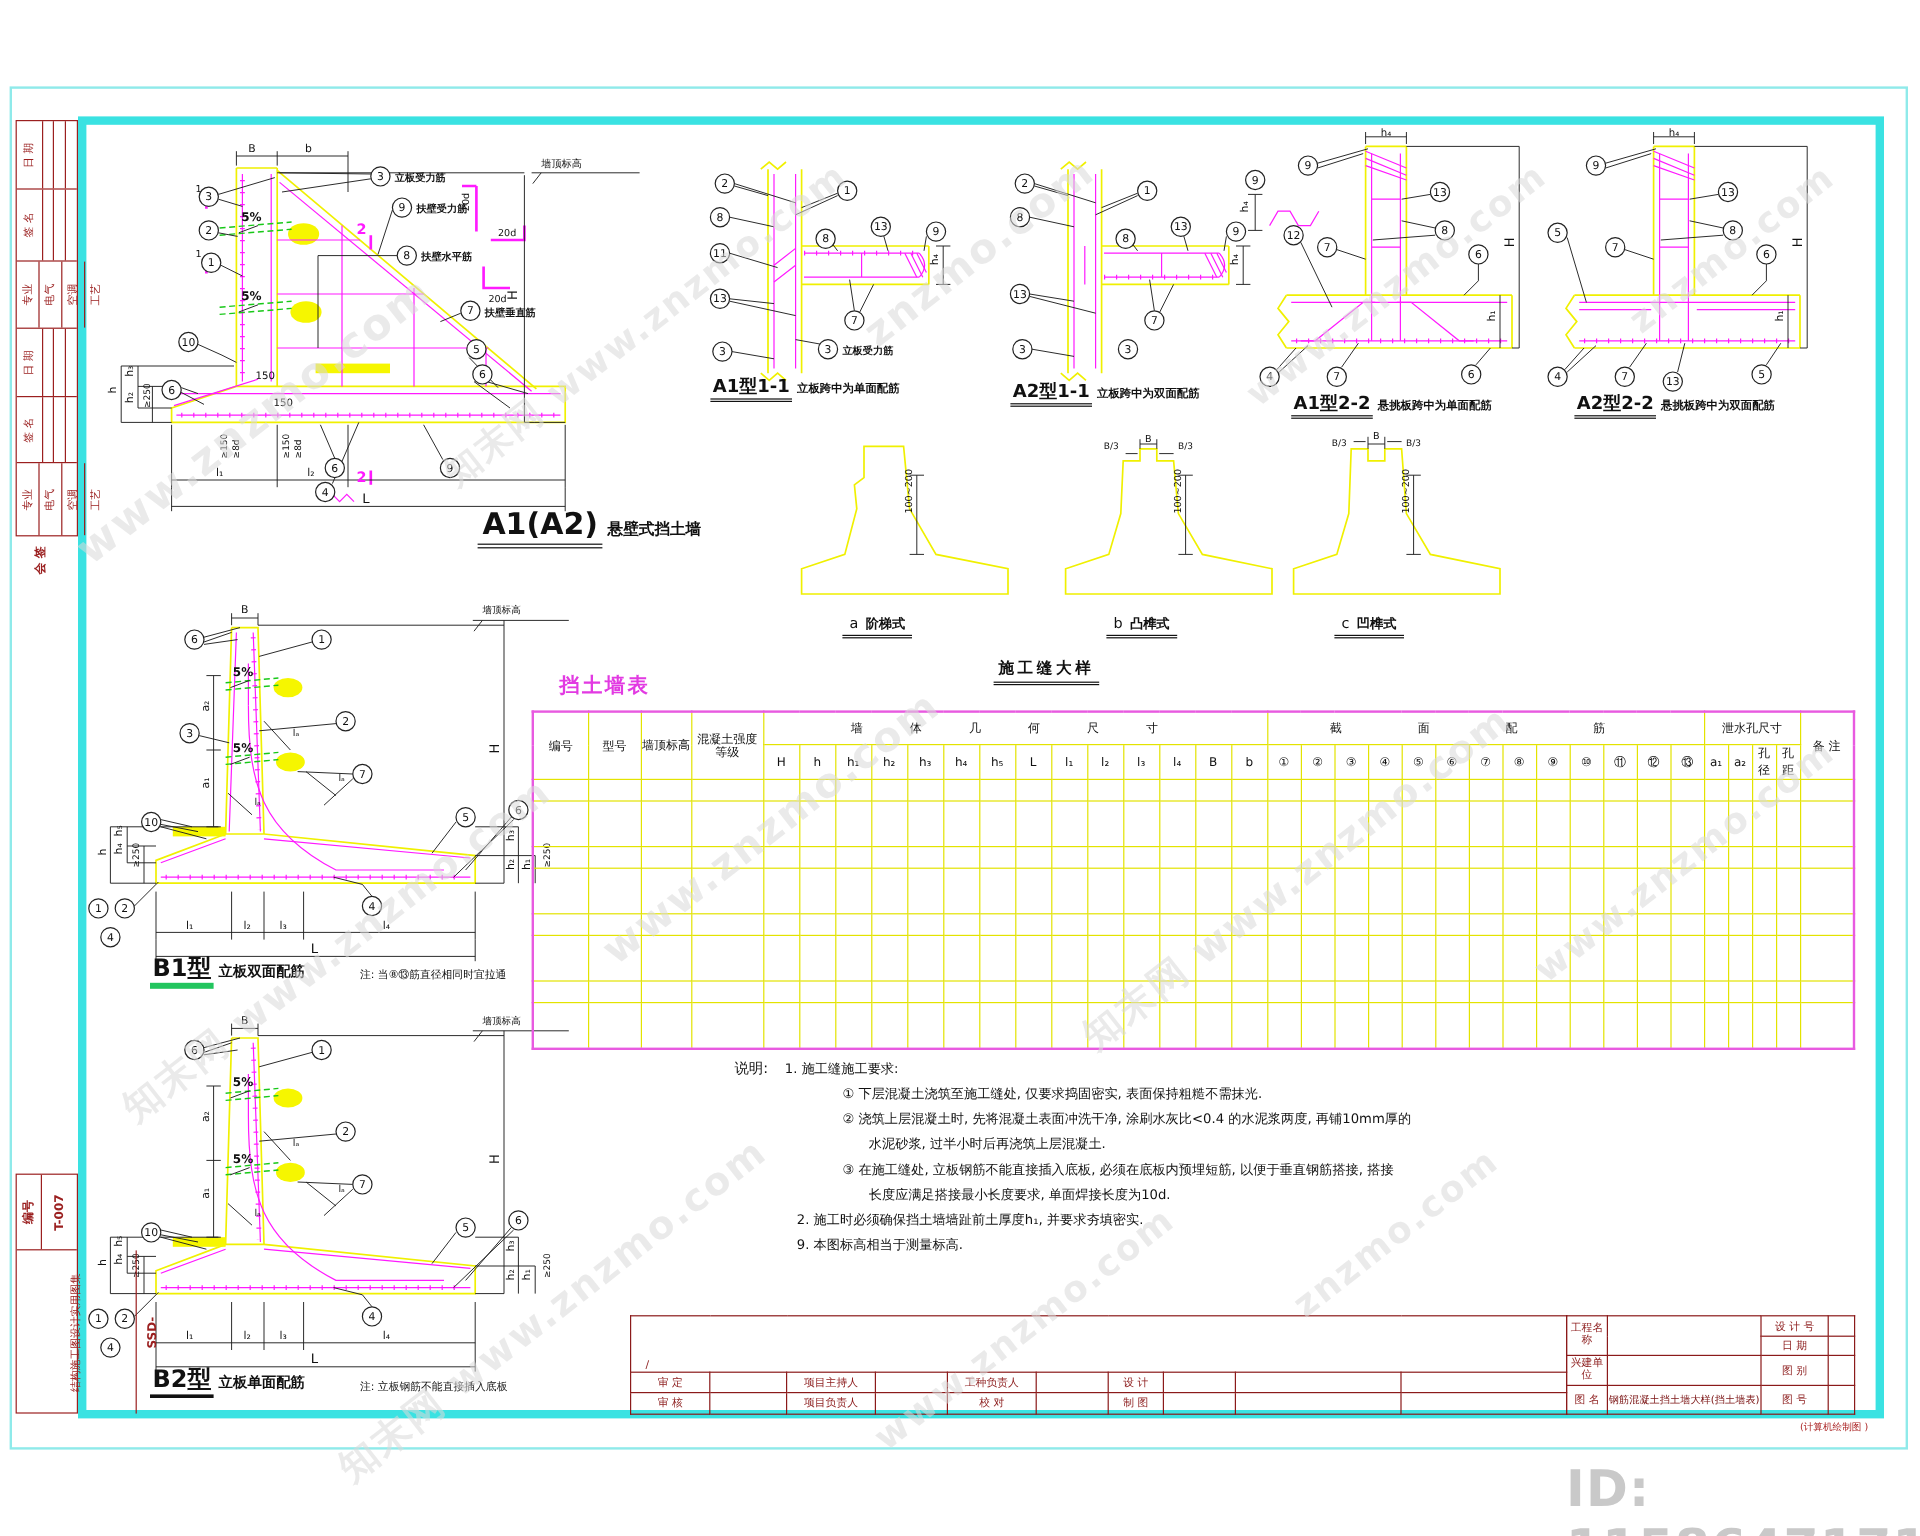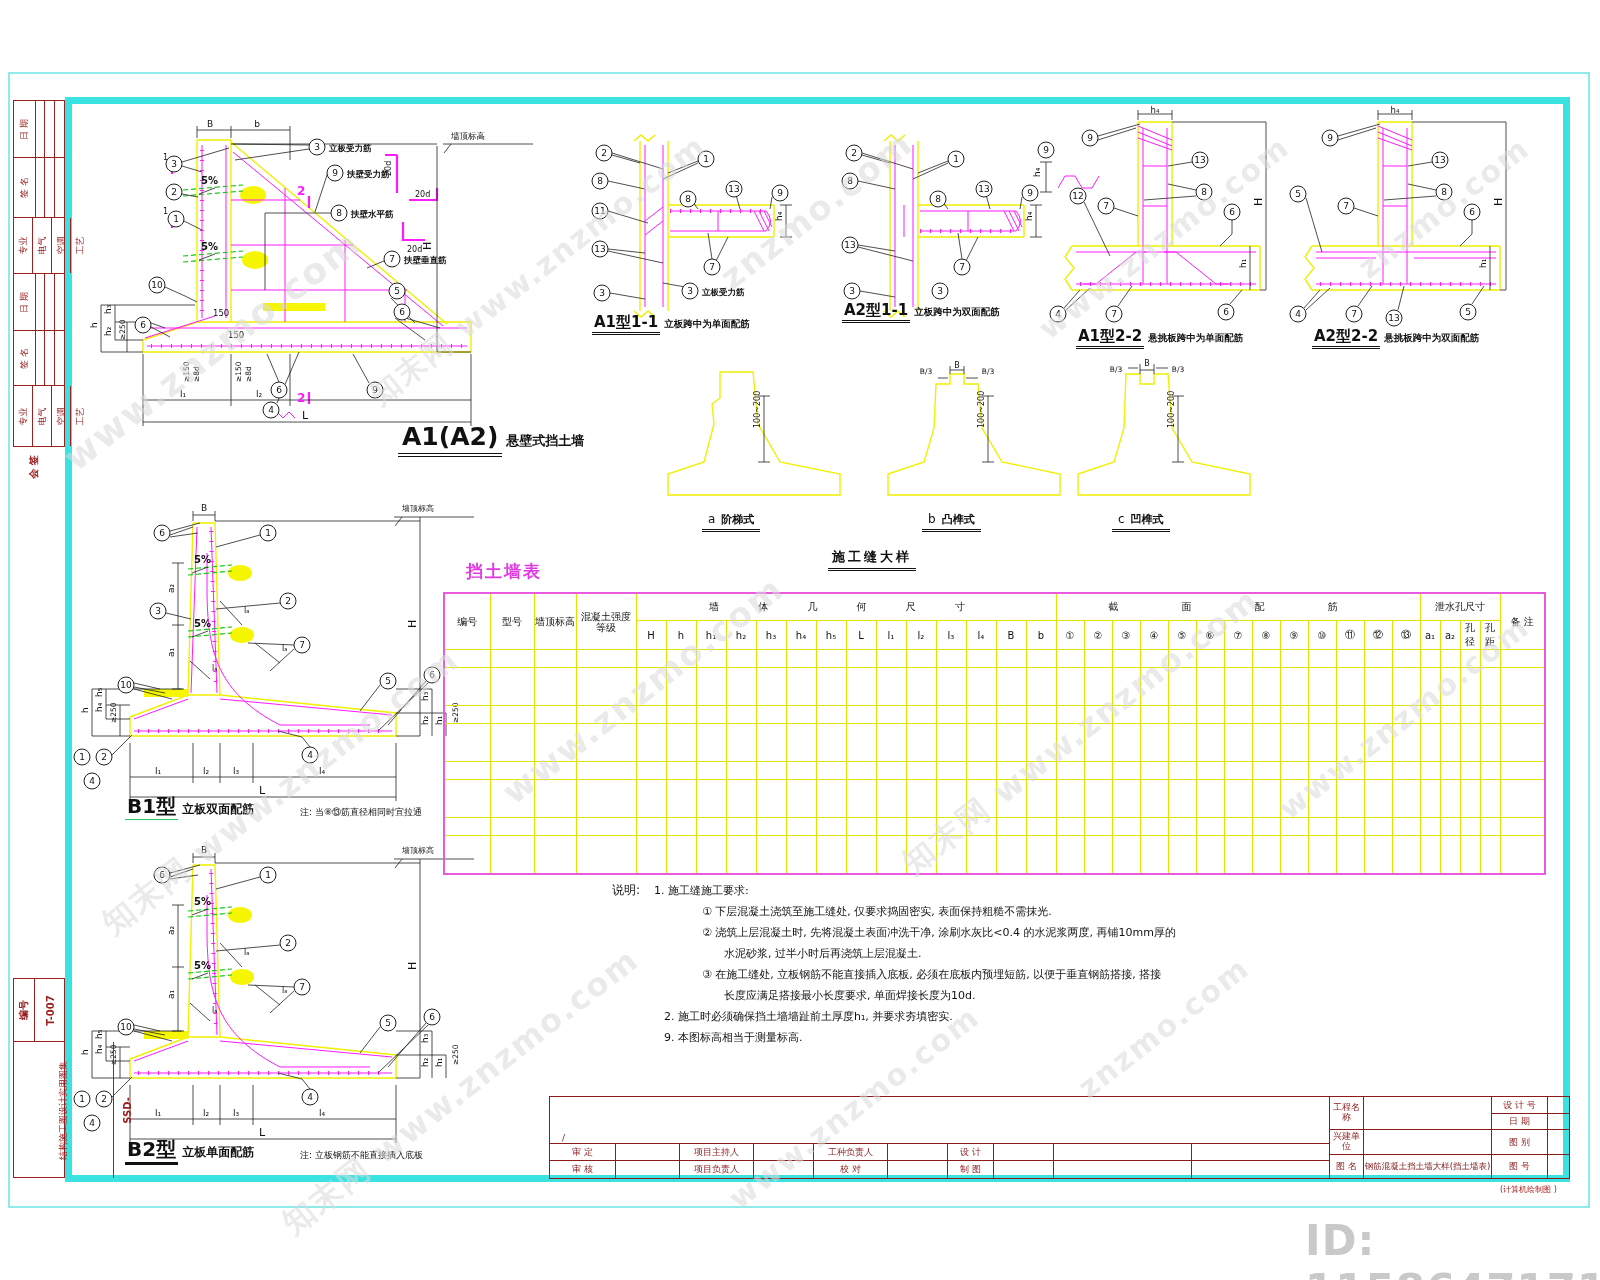--- a/index.html
+++ b/index.html
@@ -62,21 +62,21 @@
   #notes .lead{font-weight:normal;font-size:12px;margin-right:14px;}
   
   .strip{position:absolute;border:1px solid #9b2020;box-sizing:border-box;z-index:3;background:transparent;}
   .strip-band{display:grid;grid-template-columns:repeat(4,1fr);box-sizing:border-box;border-bottom:1px solid #9b2020;}
   .strip-band:last-child{border-bottom:none;}
   .strip-cell{border-right:1px solid #9b2020;display:flex;align-items:center;justify-content:center;box-sizing:border-box;}
   .strip-cell:last-child{border-right:none;}
   .vtx{transform:rotate(-90deg);white-space:nowrap;font-size:9px;color:#9b2020;}
   .vtx2{transform:rotate(-90deg);white-space:nowrap;font-size:10px;color:#9b2020;font-weight:bold;}
   
-  .tb{position:absolute;border-collapse:collapse;table-layout:fixed;z-index:3;margin-left:24px;}
+  .tb{position:absolute;border-collapse:collapse;table-layout:fixed;z-index:3;}
   .tb td{border:1px solid #8b1a1a;font-size:9px;color:#8b1a1a;text-align:center;padding:0;overflow:hidden;}
   .tb .lv{color:#7a1212;font-size:8.5px;}
   .slash-cell{text-align:left !important;vertical-align:bottom;font-size:12px;color:#333;padding-left:12px !important;}
   .cad-note{position:absolute;font-size:8px;color:#a22;z-index:3;white-space:nowrap;margin-left:48px;}
 </style>
 </head>
 <body>
 
 <div id="sheet">
 
@@ -364,21 +364,21 @@
       <circle class="cir" cx="146" cy="56" r="8"></circle>
         <text class="ct" x="146" y="59">13</text>
       <circle class="cir" cx="192" cy="60" r="8"></circle>
         <text class="ct" x="192" y="63">9</text>
       <circle class="cir" cx="124" cy="134" r="8"></circle>
         <text class="ct" x="124" y="137">7</text>
       <circle class="cir" cx="102" cy="158" r="8"></circle>
         <text class="ct" x="102" y="161">3</text>
     </g>
   </svg>
-  <div class="sec-label" style="left:842px;top:300px;">
+  <div class="sec-label" style="left:842px;top:316px;">
     <span class="sec-code">A2型1-1</span><span class="sec-desc">立板跨中为双面配筋</span>
   </div>
 
   <svg style="left:1032px;top:106px;" width="240" height="240" viewBox="0 0 240 240">
     <g>
       <circle class="cir" cx="14" cy="44" r="8"></circle>
         <text class="ct" x="14" y="47">9</text>
       <path class="k" d="M14,56 V86 M8,56 h12 M8,86 h12"></path>
       <text transform="rotate(-90 8,71)" x="8" y="71">h₄</text>
       <path class="m" d="M26,82 l7,-12 h10 l7,12 h10 l7,-12"></path>
@@ -590,21 +590,21 @@
         <text class="ct" x="240" y="265">4</text>
       <circle class="cir" cx="12" cy="264" r="8"></circle>
         <text class="ct" x="12" y="267">1</text>
       <circle class="cir" cx="34" cy="264" r="8"></circle>
         <text class="ct" x="34" y="267">2</text>
       <circle class="cir" cx="22" cy="288" r="8"></circle>
         <text class="ct" x="22" y="291">4</text>
     </g>
   </svg>
   <div class="sec-label" style="left:125px;top:793px;">
-    <span class="sec-code" style="font-size:20px;border-bottom:1px solid #22c55e;">B1型</span><span class="sec-desc" style="font-size:12px;">立板双面配筋</span>
+    <span class="sec-code" style="font-size:20px;border-bottom:5px solid #22c55e;">B1型</span><span class="sec-desc" style="font-size:12px;">立板双面配筋</span>
   </div>
   <div class="note-text" style="left:300px;top:806px;">注: 当⑧⑬筋直径相同时宜拉通</div>
 
   <svg style="left:70px;top:835px;" width="420" height="312" viewBox="0 0 420 312">
     <g>
       <path class="y" d="M123,30 L145,30 L150,202 M123,30 L118,202"></path>
       <path class="y" d="M60,224 L118,202 L150,202 L326,220 L326,243 L60,243 Z"></path>
       <ellipse class="yf" cx="170" cy="80" rx="12" ry="8"></ellipse>
       <ellipse class="yf" cx="172" cy="142" rx="12" ry="8"></ellipse>
       <rect class="yf" x="74" y="196" width="44" height="8"></rect>

